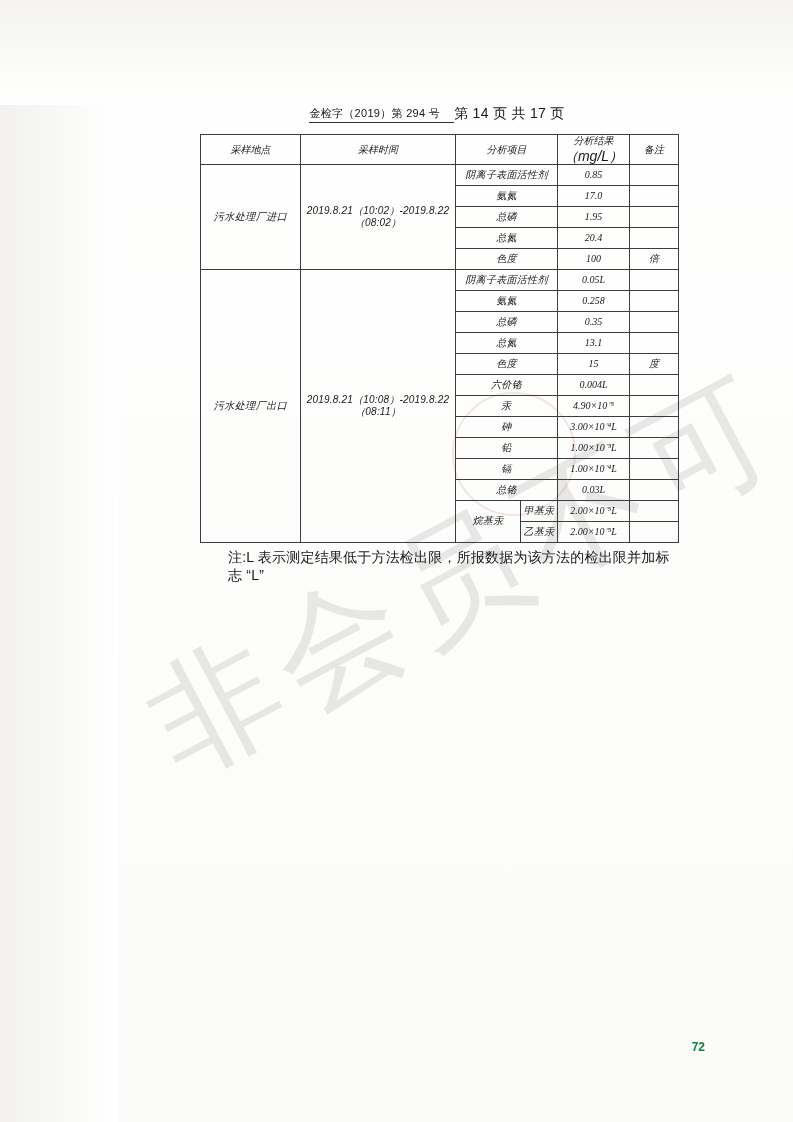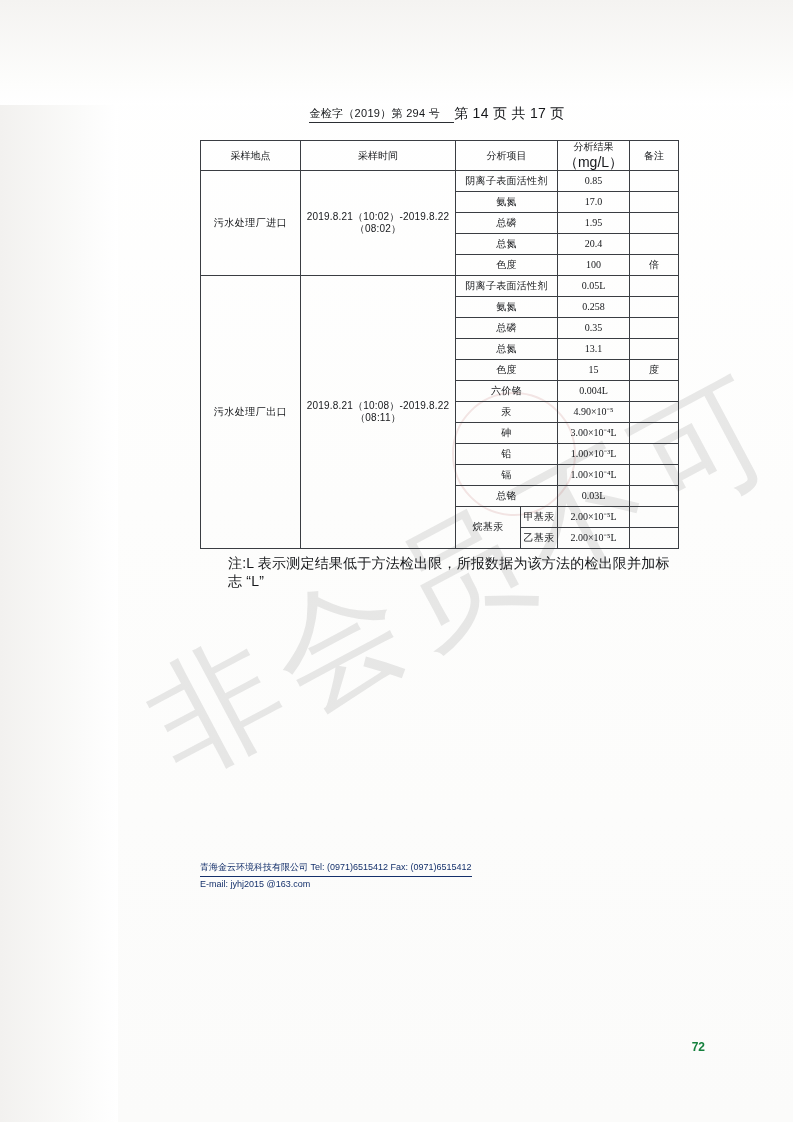--- a/index.html
+++ b/index.html
@@ -66,22 +66,23 @@
   .header-right {
     white-space: nowrap;
     font-size: 14px;
   }
 
   
   table.report {
     border-collapse: collapse;
     width: 478px;
     margin-left: 82px;
-    margin-top: 13px;
+    margin-top: 7px;
     table-layout: fixed;
+    font-style: italic;
   }
   table.report td, table.report th {
     border: 1px solid #3a3d42;
     font-weight: normal;
     color: #15171a;
     text-align: center;
     vertical-align: middle;
     font-size: 10px;
     padding: 0;
     height: 20px;
@@ -308,19 +309,15 @@
           <td class="item">乙基汞</td>
           <td class="result">2.00×10⁻⁵L</td>
           <td class="remark"></td>
         </tr>
       </tbody>
     </table>
 
     <div class="note">注:L 表示测定结果低于方法检出限，所报数据为该方法的检出限并加标志 “L”</div>
   </div>
 
-  <div class="footer">
-    <div><span class="line1">青海金云环境科技有限公司 Tel:  (0971)6515412    Fax:  (0971)6515412</span></div>
-    <div>E-mail:  jyhj2015 @163.com</div>
-  </div>
 
   <div class="pagenum">72</div>
 </div>
 
 </body></html>

